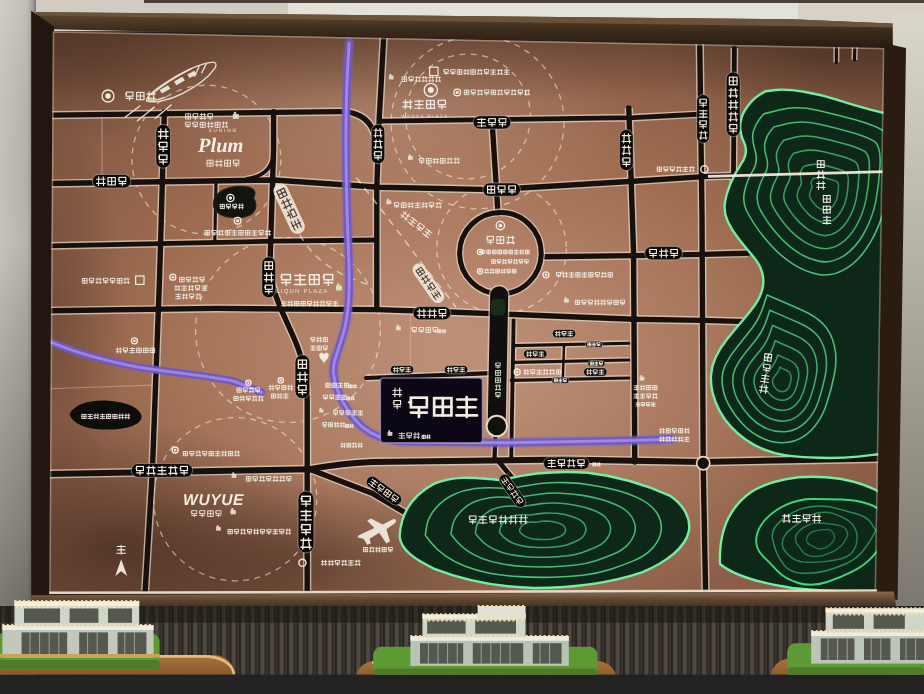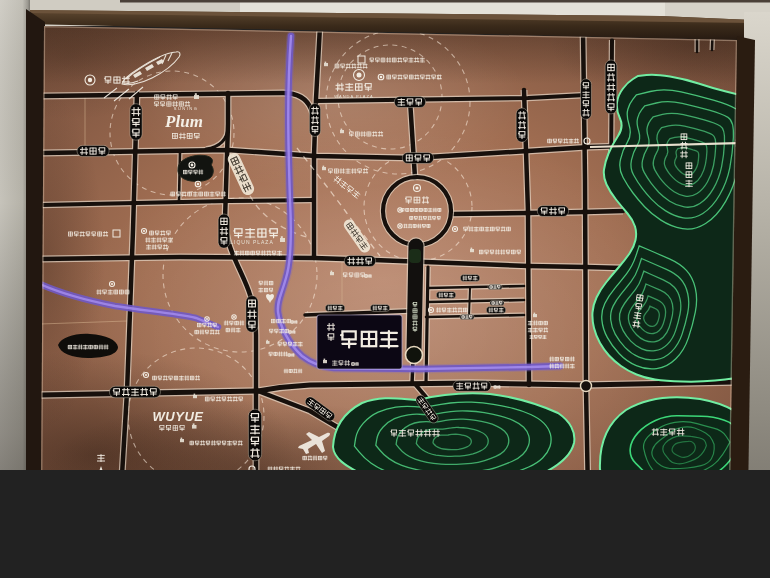--- a/index.html
+++ b/index.html
@@ -1,12 +1,12 @@
 <!DOCTYPE html>
-<html><head><meta charset="utf-8"><style>html,body{margin:0;padding:0;background:#222;}#scene{position:relative;width:770px;height:470px;overflow:hidden;font-family:"Liberation Sans",sans-serif;}</style></head><body>
+<html><head><meta charset="utf-8"><style>html,body{margin:0;padding:0;background:#222;}#scene{position:relative;width:770px;height:562px;overflow:hidden;font-family:"Liberation Sans",sans-serif;}</style></head><body>
 <div id="scene">
 <svg width="770" height="578" viewBox="0 0 770 578" xmlns="http://www.w3.org/2000/svg">
 <defs>
 <radialGradient id="mapglow" cx="0.49" cy="0.54" r="0.75">
  <stop offset="0" stop-color="#b78368"></stop>
           <stop offset="0.45" stop-color="#a16e52"></stop>
  <stop offset="0.78" stop-color="#855a44"></stop>
           <stop offset="1" stop-color="#6e4a37"></stop>
 </radialGradient>
 <radialGradient id="glow2" cx="0.5" cy="0.5" r="0.5">

